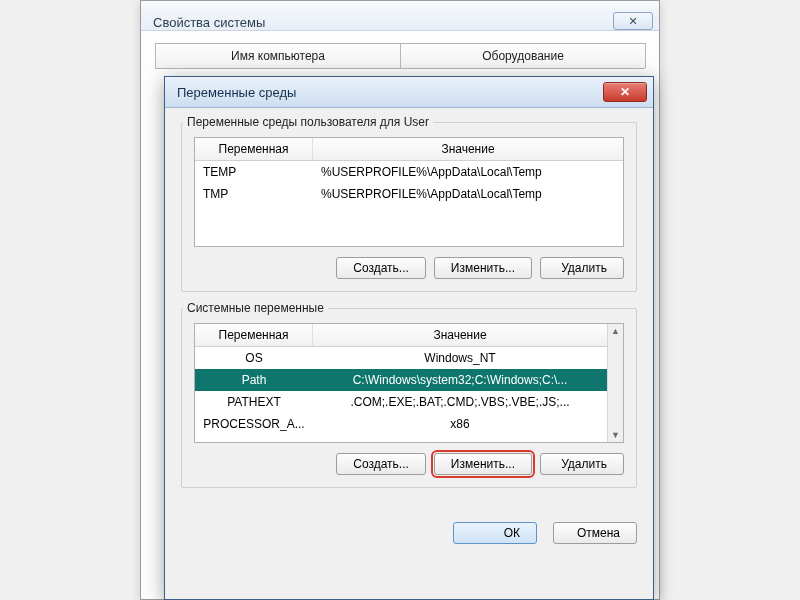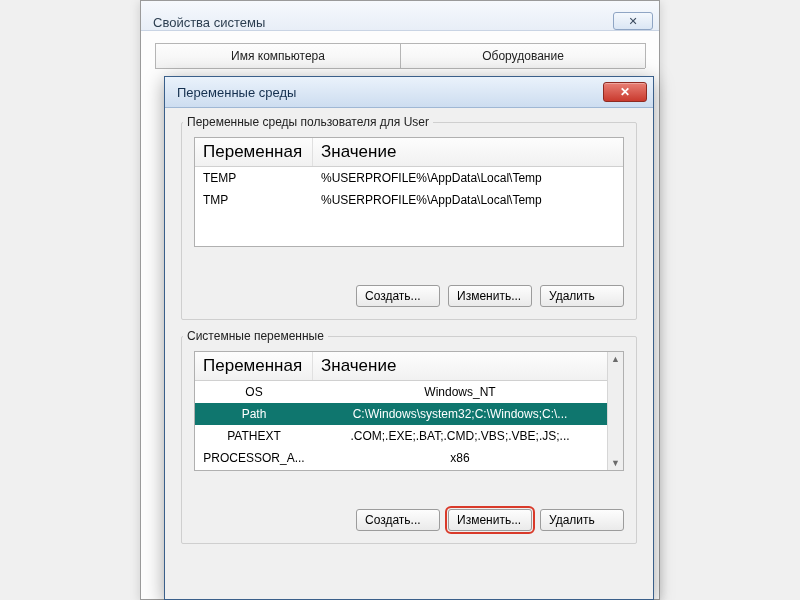--- a/index.html
+++ b/index.html
@@ -112,21 +112,22 @@
 
   .listview {
     border:1px solid #b0b0b0;
     background:#fff;
     position:relative;
   }
   .lv-header {
     display:flex;
     background: linear-gradient(#fdfdfd,#f1f1f1);
     border-bottom:1px solid #d0d0d0;
-    font-size:17px;
+    font-size:12px;
+    text-align:center;
   }
   .lv-header .col {
     padding:4px 8px;
     border-right:1px solid #e0e0e0;
   }
   .lv-header .col:last-child{border-right:none;}
   .lv-rows { }
   .lv-row {
     display:flex;
     font-size:12px;
@@ -159,28 +160,27 @@
   }
   .scroll-stub::after{
     content:"▼";
     position:absolute; bottom:2px; left:3px;
     font-size:9px; color:#6b6b6b;
   }
 
   .btn-row { display:flex; justify-content:flex-end; gap:8px; margin-top:10px; }
   .btn {
     min-width:84px;
-    padding:3px 8px;
+    padding:3px 16px;
     font-size:12px;
     background: linear-gradient(#fdfdfd,#eaeaea);
     border:1px solid #9c9c9c;
     border-radius:3px;
-    text-align:left;
+    text-align:right;
     color:#000;
-    margin-top:28px;
   }
   .btn.highlight {
     outline: 2px solid #d93a2a;
     outline-offset: 1px;
   }
   .btn.primary {
     background: linear-gradient(#eaf3fd,#cfe3f7);
     border-color:#5e92c9;
   }
 

